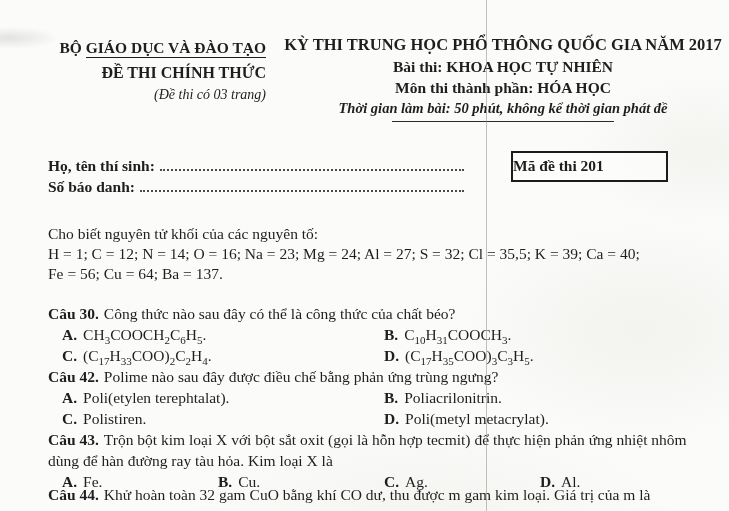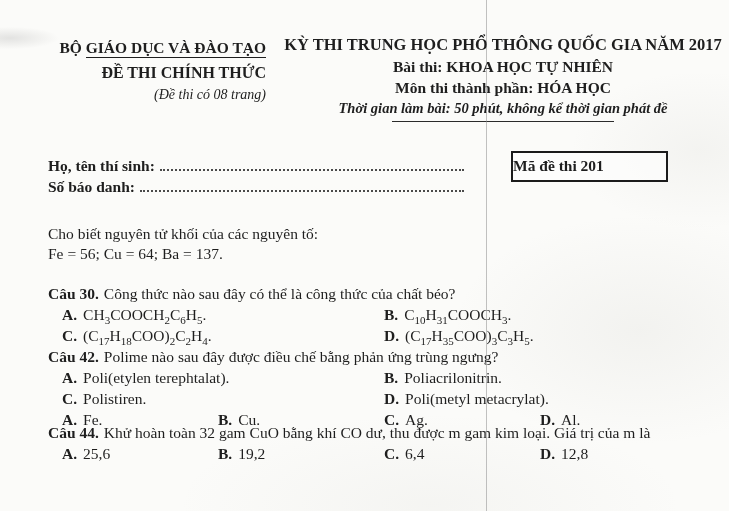--- a/index.html
+++ b/index.html
@@ -60,21 +60,21 @@
 <div class="page">
 
   <div class="fold-line"></div>
 
   <div class="hdr-left">
     <div class="org">
       <span>BỘ</span>
       <span class="org-underline">GIÁO DỤC VÀ ĐÀO TẠO</span>
     </div>
     <div class="extype">ĐỀ THI CHÍNH THỨC</div>
-    <div class="pagenote">(Đề thi có 08 trang)</div>
+    <div class="pagenote">(Đề thi có 03 trang)</div>
   </div>
 
   <div class="hdr-right">
     <div class="extitle">KỲ THI TRUNG HỌC PHỔ THÔNG QUỐC GIA NĂM 2017</div>
     <div class="exline">Bài thi: KHOA HỌC TỰ NHIÊN</div>
     <div class="exline">Môn thi thành phần: HÓA HỌC</div>
     <div class="duration">Thời gian làm bài: 50 phút, không kể thời gian phát đề</div>
     <div class="duration-rule"></div>
   </div>
 
@@ -88,50 +88,54 @@
       <span class="dots"></span>
     </div>
   </div>
 
   <div class="codebox">Mã đề thi 201</div>
 
   <div class="body">
 
     <div class="intro">
       <div>Cho biết nguyên tử khối của các nguyên tố:</div>
+      <div>H = 1; C = 12; N = 14; O = 16; Na = 23; Mg = 24; Al = 27; S = 32; Cl = 35,5; K = 39; Ca = 40;</div>
       <div>Fe = 56; Cu = 64; Ba = 137.</div>
     </div>
 
     <div class="qwrap">
 
       <div class="q">
         <div class="stem">
           <span class="qnum">Câu 30.</span><span>Công thức nào sau đây có thể là công thức của chất béo?</span>
         </div>
         <div class="opts cols2">
           <div class="opt"><span class="olet">A.</span><span class="otext">CH<sub>3</sub>COOCH<sub>2</sub>C<sub>6</sub>H<sub>5</sub>.</span></div>
           <div class="opt"><span class="olet">B.</span><span class="otext">C<sub>10</sub>H<sub>31</sub>COOCH<sub>3</sub>.</span></div>
-          <div class="opt"><span class="olet">C.</span><span class="otext">(C<sub>17</sub>H<sub>18</sub>COO)<sub>2</sub>C<sub>2</sub>H<sub>4</sub>.</span></div>
+          <div class="opt"><span class="olet">C.</span><span class="otext">(C<sub>17</sub>H<sub>33</sub>COO)<sub>2</sub>C<sub>2</sub>H<sub>4</sub>.</span></div>
           <div class="opt"><span class="olet">D.</span><span class="otext">(C<sub>17</sub>H<sub>35</sub>COO)<sub>3</sub>C<sub>3</sub>H<sub>5</sub>.</span></div>
         </div>
       </div>
 
       <div class="q">
         <div class="stem">
           <span class="qnum">Câu 42.</span><span>Polime nào sau đây được điều chế bằng phản ứng trùng ngưng?</span>
         </div>
         <div class="opts cols2">
           <div class="opt"><span class="olet">A.</span><span class="otext">Poli(etylen terephtalat).</span></div>
           <div class="opt"><span class="olet">B.</span><span class="otext">Poliacrilonitrin.</span></div>
           <div class="opt"><span class="olet">C.</span><span class="otext">Polistiren.</span></div>
           <div class="opt"><span class="olet">D.</span><span class="otext">Poli(metyl metacrylat).</span></div>
         </div>
       </div>
 
       <div class="q">
+        <div class="stem">
+          <span class="qnum">Câu 43.</span><span>Trộn bột kim loại X với bột sắt oxit (gọi là hỗn hợp tecmit) để thực hiện phản ứng nhiệt nhôm dùng để hàn đường ray tàu hỏa. Kim loại X là</span>
+        </div>
         <div class="opts cols4">
           <div class="opt"><span class="olet">A.</span><span class="otext">Fe.</span></div>
           <div class="opt"><span class="olet">B.</span><span class="otext">Cu.</span></div>
           <div class="opt"><span class="olet">C.</span><span class="otext">Ag.</span></div>
           <div class="opt"><span class="olet">D.</span><span class="otext">Al.</span></div>
         </div>
       </div>
 
       <div class="q q44">
         <div class="stem">

